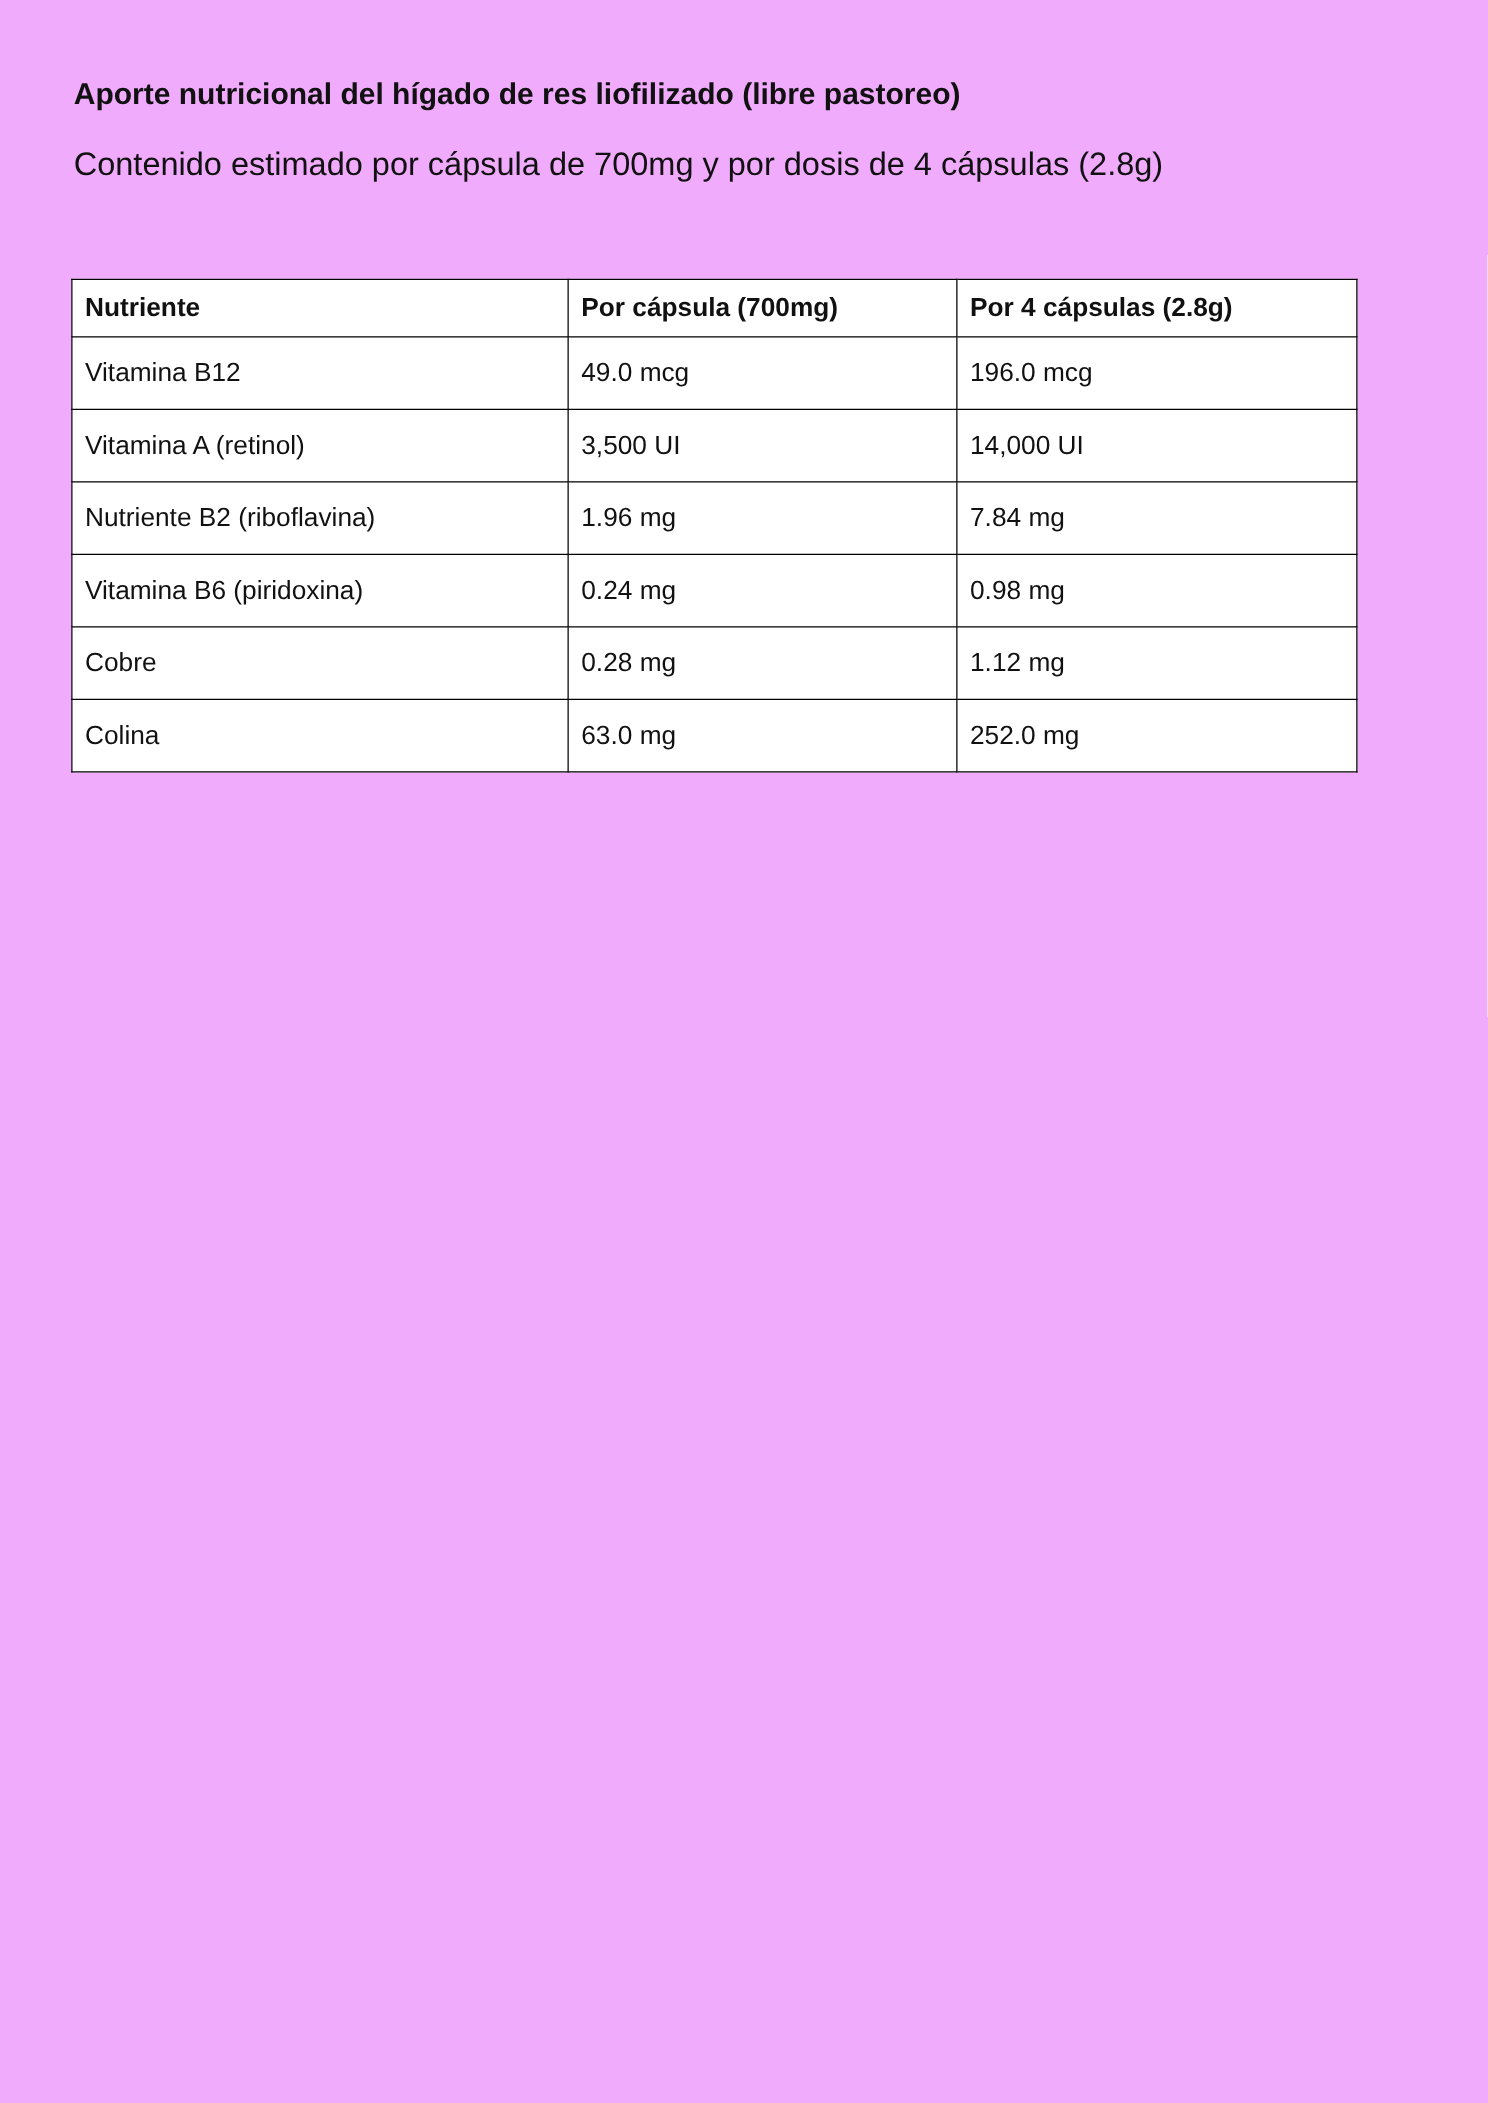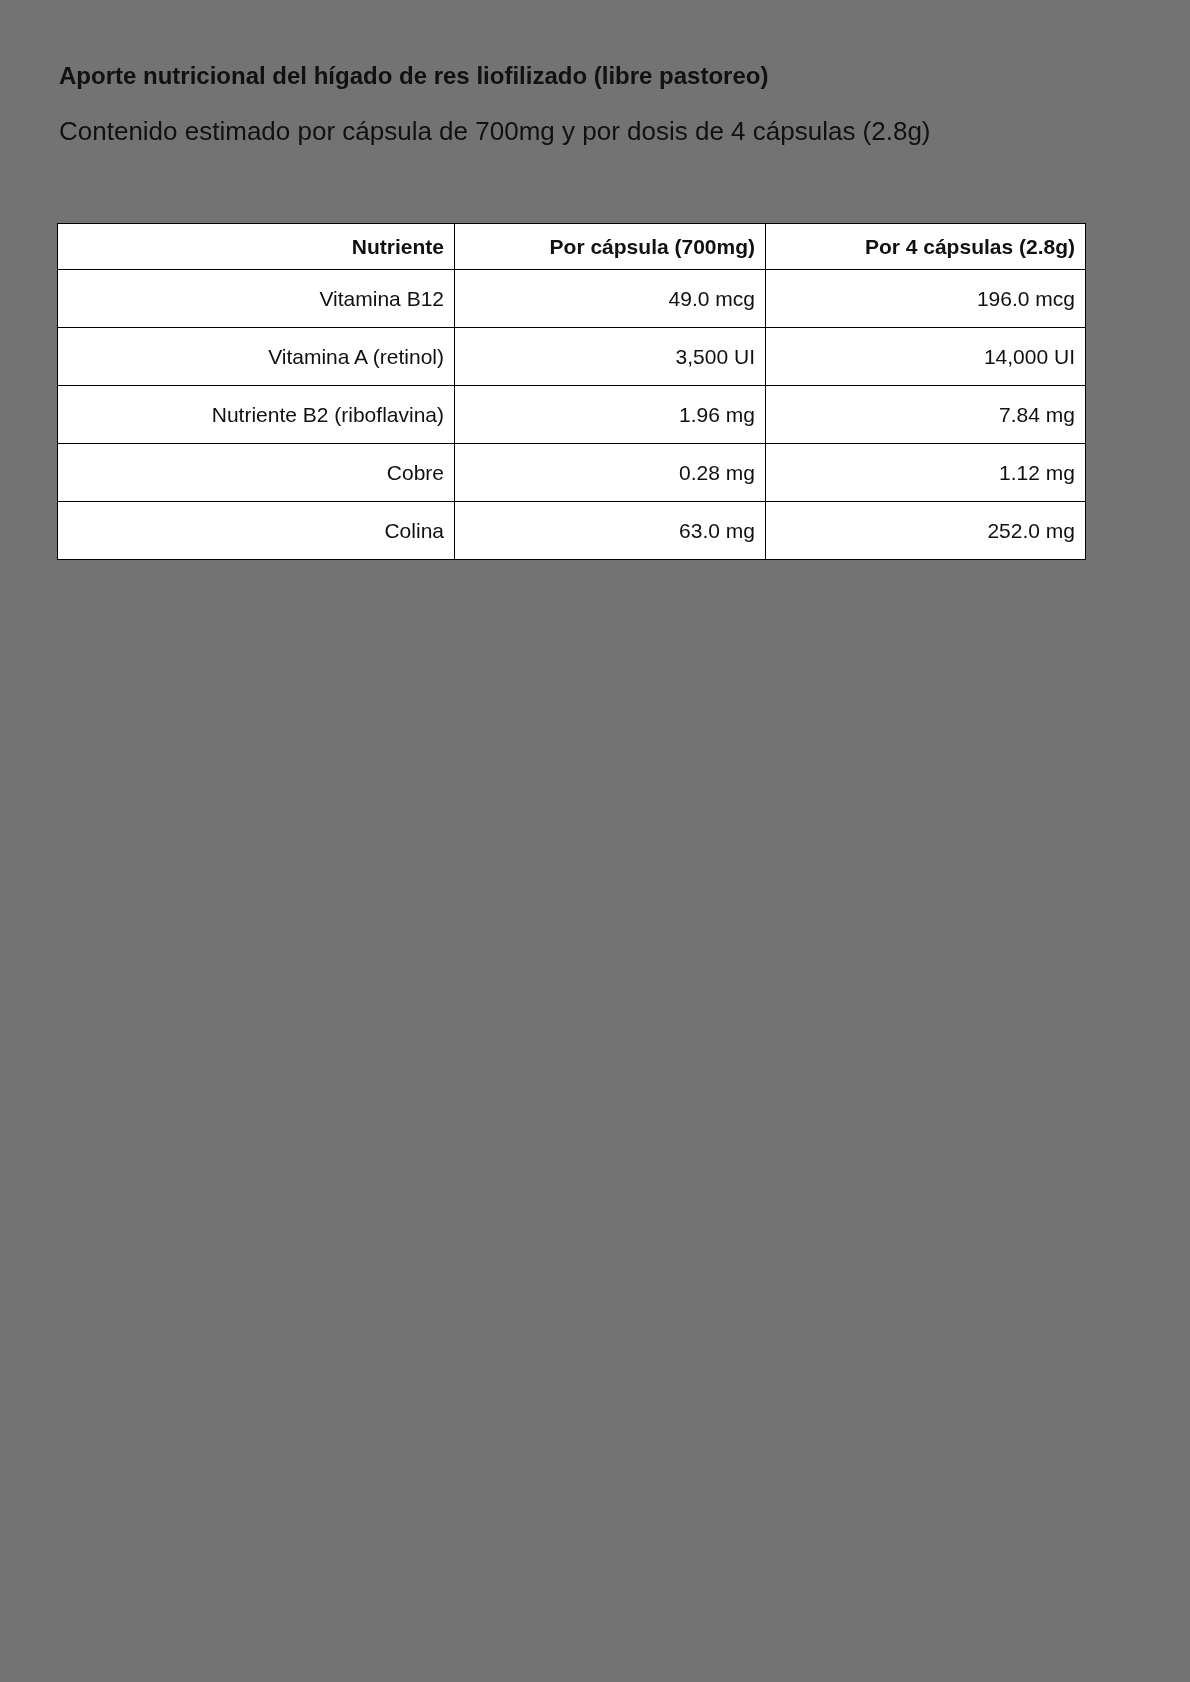--- a/index.html
+++ b/index.html
@@ -5,21 +5,21 @@
   * { box-sizing: border-box; }
   html, body {
     margin: 0;
     padding: 0;
     background: #ffffff;
   }
   .page {
     position: relative;
     width: 1190px;
     height: 1682px;
-    background: #737373;
+    background: #f0abfc;
     font-family: "Liberation Sans", "DejaVu Sans", sans-serif;
     color: #111111;
     overflow: hidden;
   }
   .doc-title {
     position: absolute;
     left: 59px;
     top: 62px;
     margin: 0;
     font-size: 24px;
@@ -46,21 +46,21 @@
     table-layout: fixed;
     width: 1028px;
     background: #ffffff;
   }
   table.nutrition th,
   table.nutrition td {
     border: 1.5px solid #000000;
     padding: 0 10px;
     font-size: 21px;
     color: #111111;
-    text-align: right;
+    text-align: left;
     vertical-align: middle;
     overflow: hidden;
     white-space: nowrap;
   }
   table.nutrition th {
     height: 46px;
     font-weight: 700;
   }
   table.nutrition td {
     height: 58px;
@@ -99,20 +99,25 @@
           <td>Vitamina A (retinol)</td>
           <td>3,500 UI</td>
           <td>14,000 UI</td>
         </tr>
         <tr>
           <td>Nutriente B2 (riboflavina)</td>
           <td>1.96 mg</td>
           <td>7.84 mg</td>
         </tr>
         <tr>
+          <td>Vitamina B6 (piridoxina)</td>
+          <td>0.24 mg</td>
+          <td>0.98 mg</td>
+        </tr>
+        <tr>
           <td>Cobre</td>
           <td>0.28 mg</td>
           <td>1.12 mg</td>
         </tr>
         <tr>
           <td>Colina</td>
           <td>63.0 mg</td>
           <td>252.0 mg</td>
         </tr>
       </tbody>

